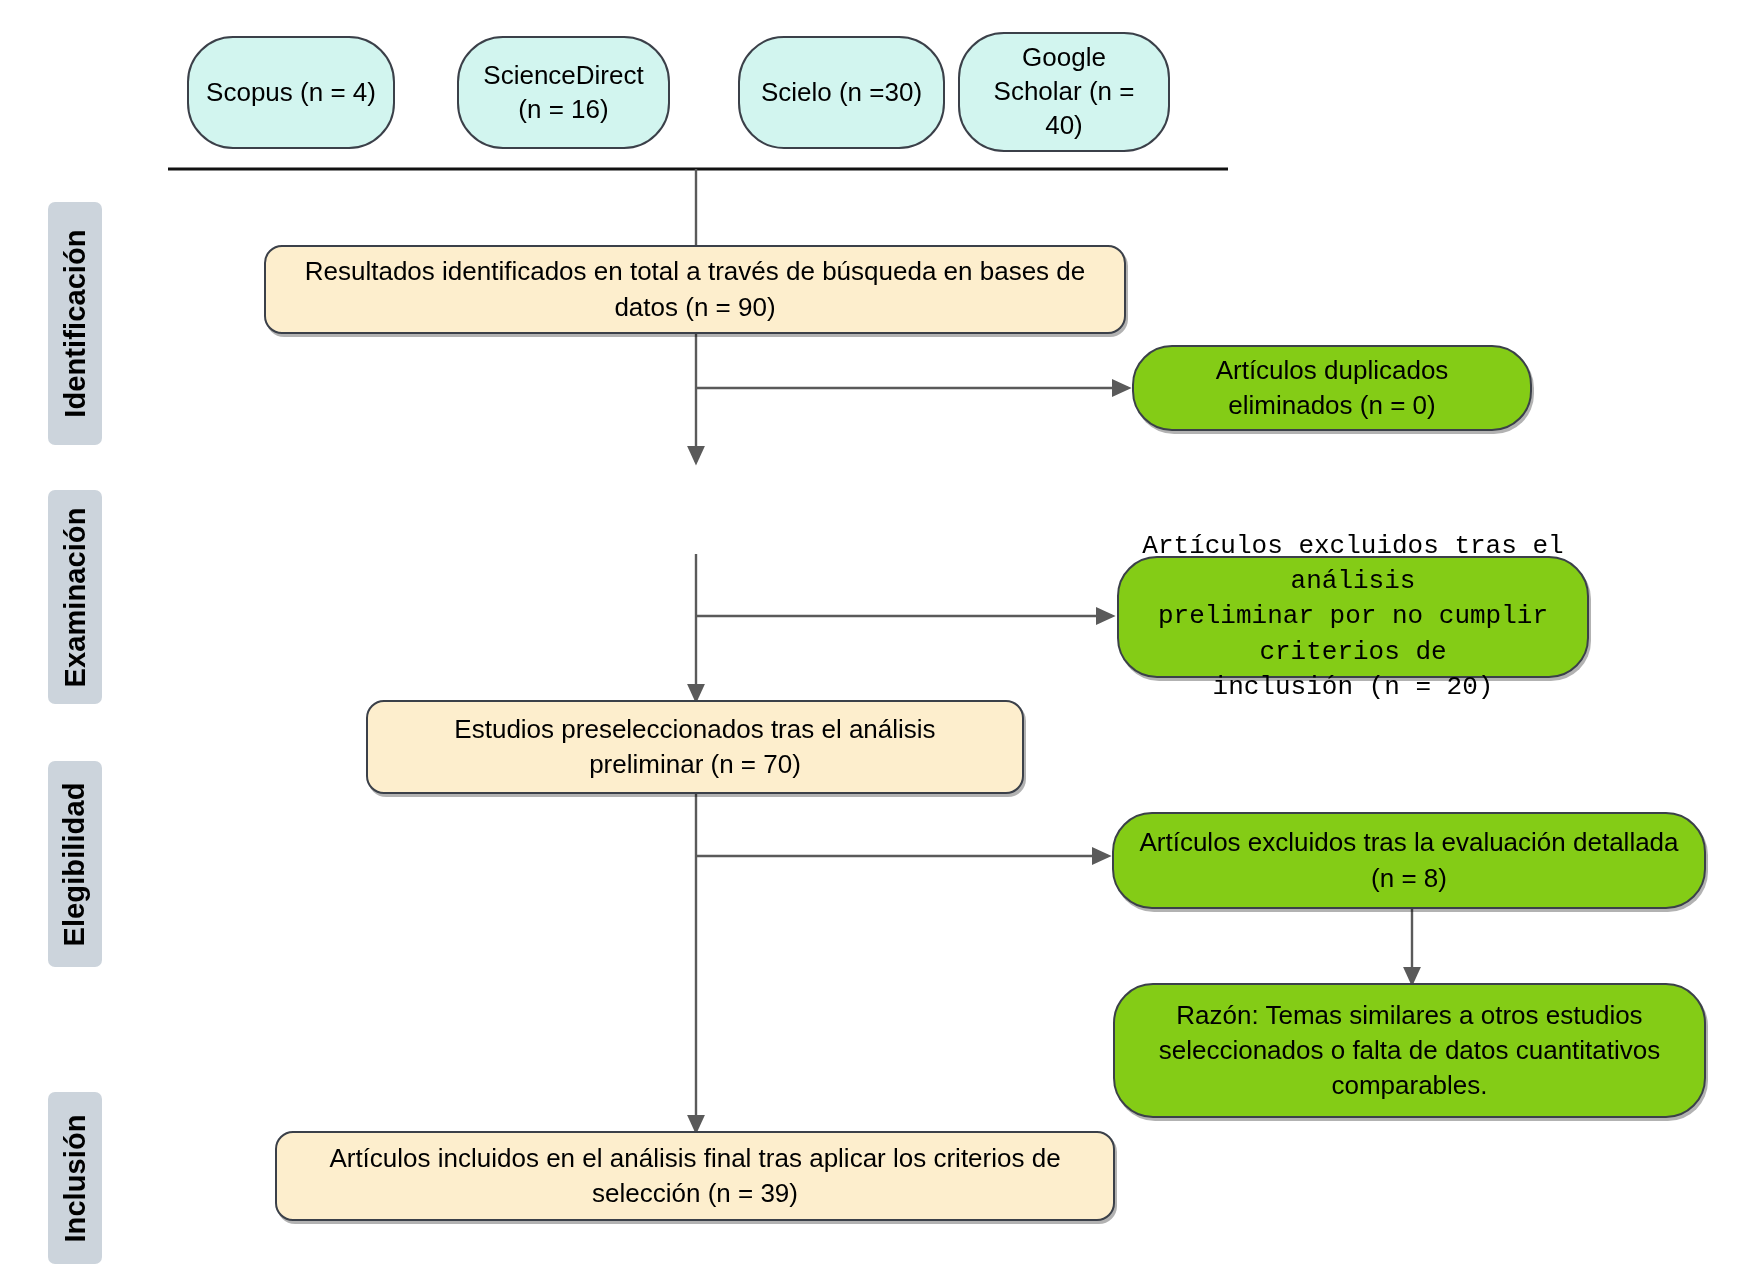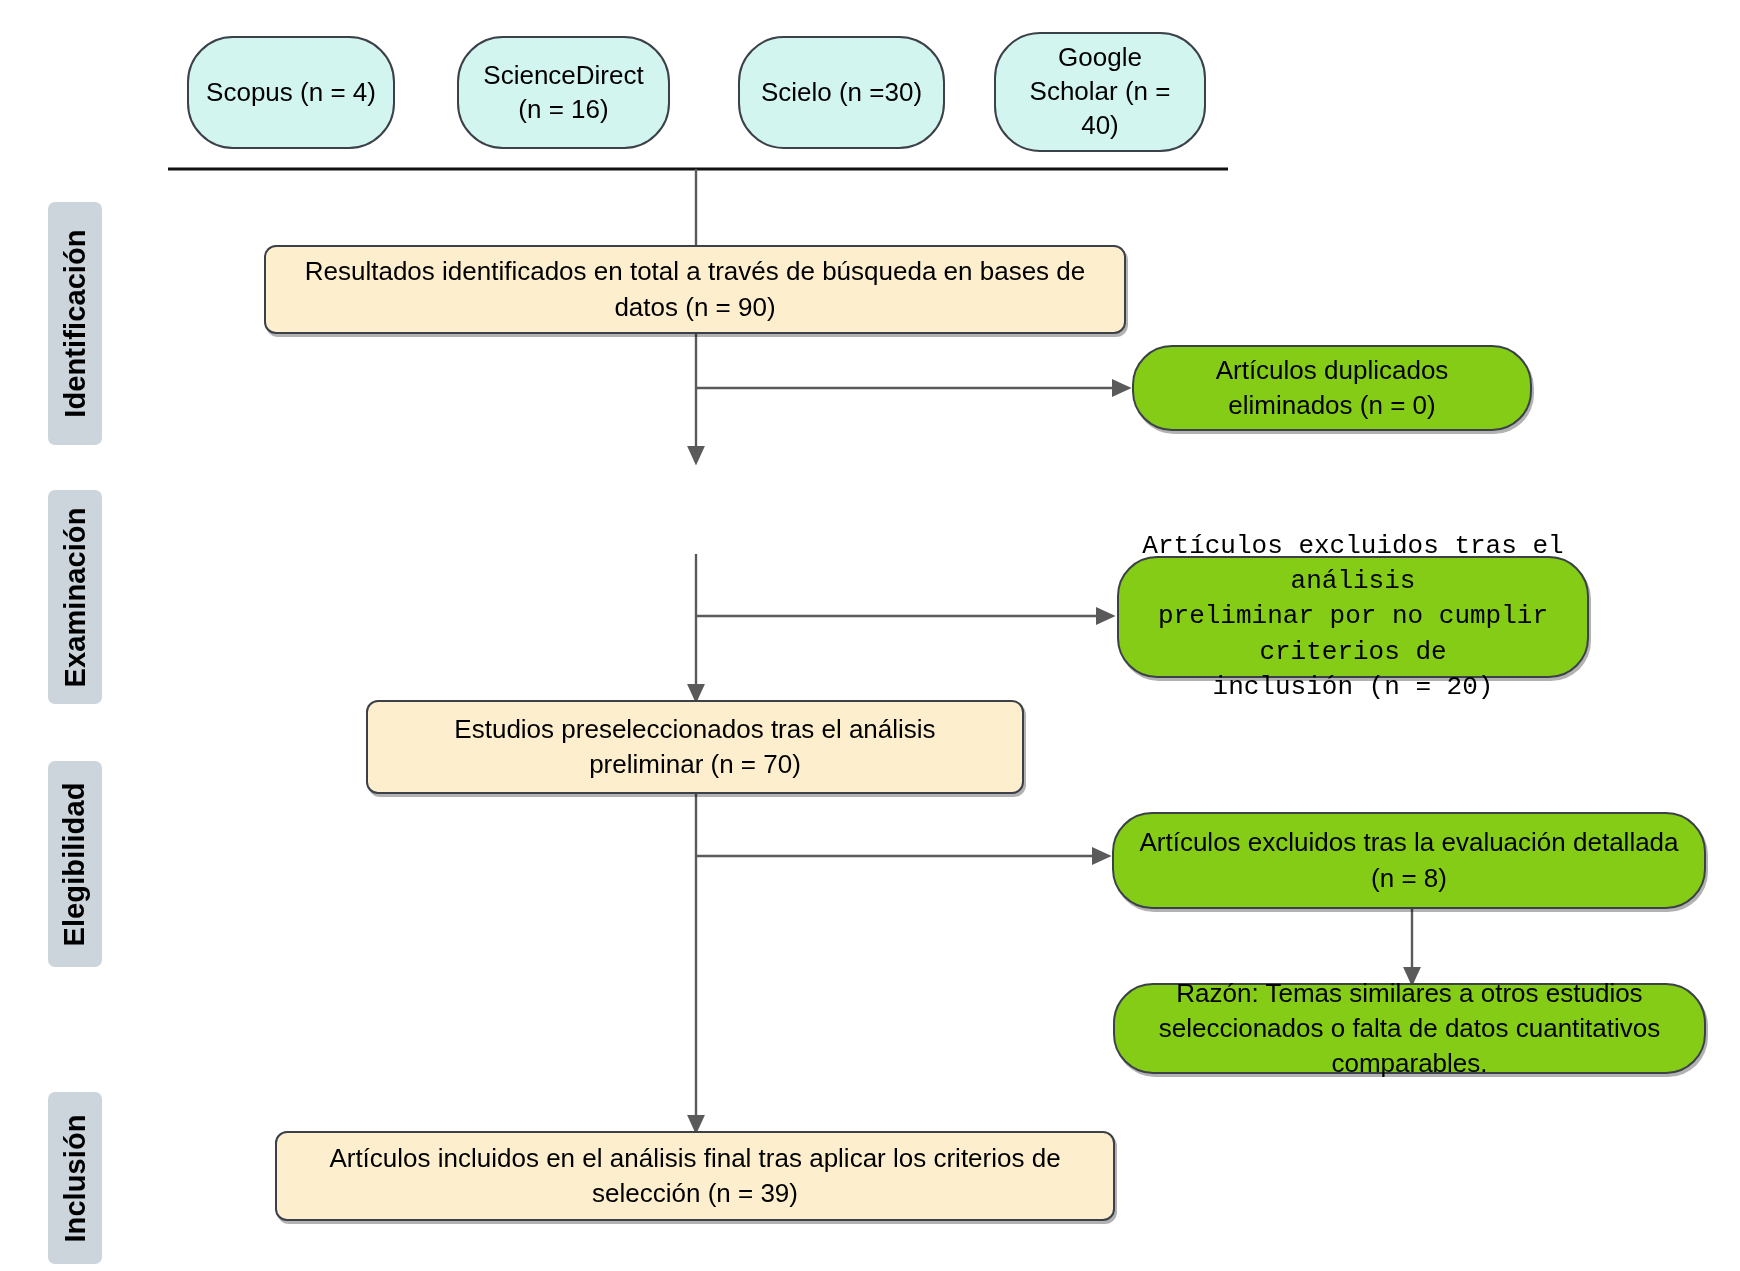--- a/index.html
+++ b/index.html
@@ -58,21 +58,21 @@
     color: #000;
     line-height: 1.3;
     padding: 4px 10px;
   }
 
   
   .mainbox {
     position: absolute;
     background: #fdeecd;
     border: 2.2px solid #3b4049;
-    border-radius: 12px;
+    border-radius: 18px;
     display: flex;
     align-items: center;
     justify-content: center;
     text-align: center;
     font-size: 26px;
     color: #000;
     line-height: 1.35;
     padding: 6px 16px;
     box-shadow: 2px 3px 0 rgba(0,0,0,0.30);
   }
@@ -145,21 +145,21 @@
 
   <div class="source" style="left:457px; top:36px; width:213px; height:113px;">
     <span class="txt">ScienceDirect
 (n = 16)</span>
   </div>
 
   <div class="source" style="left:738px; top:36px; width:207px; height:113px;">
     <span class="txt">Scielo (n =30)</span>
   </div>
 
-  <div class="source" style="left:994px; top:32px; width:212px; height:120px;">
+  <div class="source" style="left:958px; top:32px; width:212px; height:120px;">
     <span class="txt">Google
 Scholar (n =
 40)</span>
   </div>
 
   <div class="mainbox" style="left:264px; top:245px; width:862px; height:89px;">
     <span class="txt">Resultados identificados en total a través de búsqueda en bases de
 datos (n = 90)</span>
   </div>
 
@@ -183,19 +183,19 @@
     <span class="txt">Artículos excluidos tras el análisis
 preliminar por no cumplir criterios de
 inclusión (n = 20)</span>
   </div>
 
   <div class="sidebox" style="left:1112px; top:812px; width:594px; height:97px;">
     <span class="txt">Artículos excluidos tras la evaluación detallada
 (n = 8)</span>
   </div>
 
-  <div class="sidebox" style="left:1113px; top:983px; width:593px; height:91px;">
+  <div class="sidebox" style="left:1113px; top:983px; width:593px; height:135px;">
     <span class="txt">Razón: Temas similares a otros estudios
 seleccionados o falta de datos cuantitativos
 comparables.</span>
   </div>
 
 </div>
 
 </body></html>

